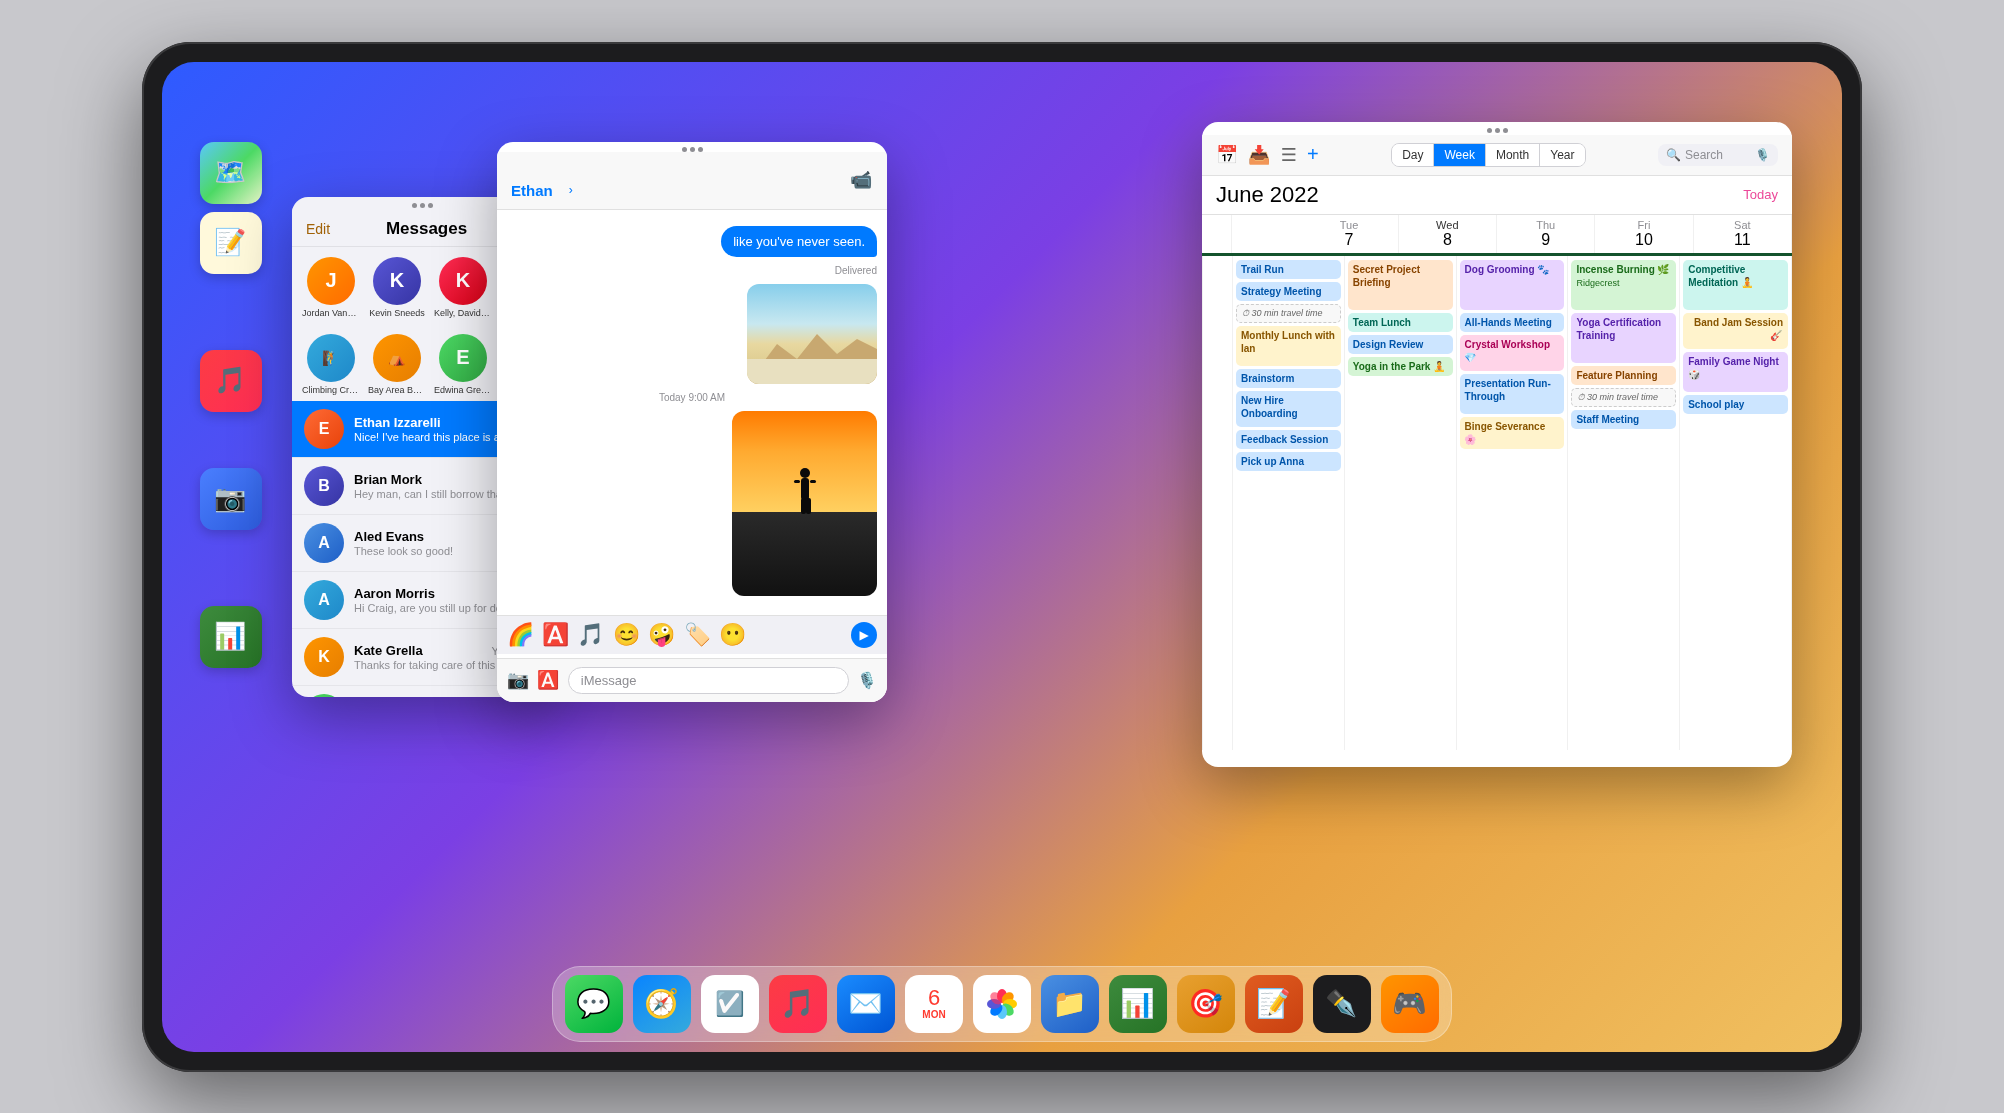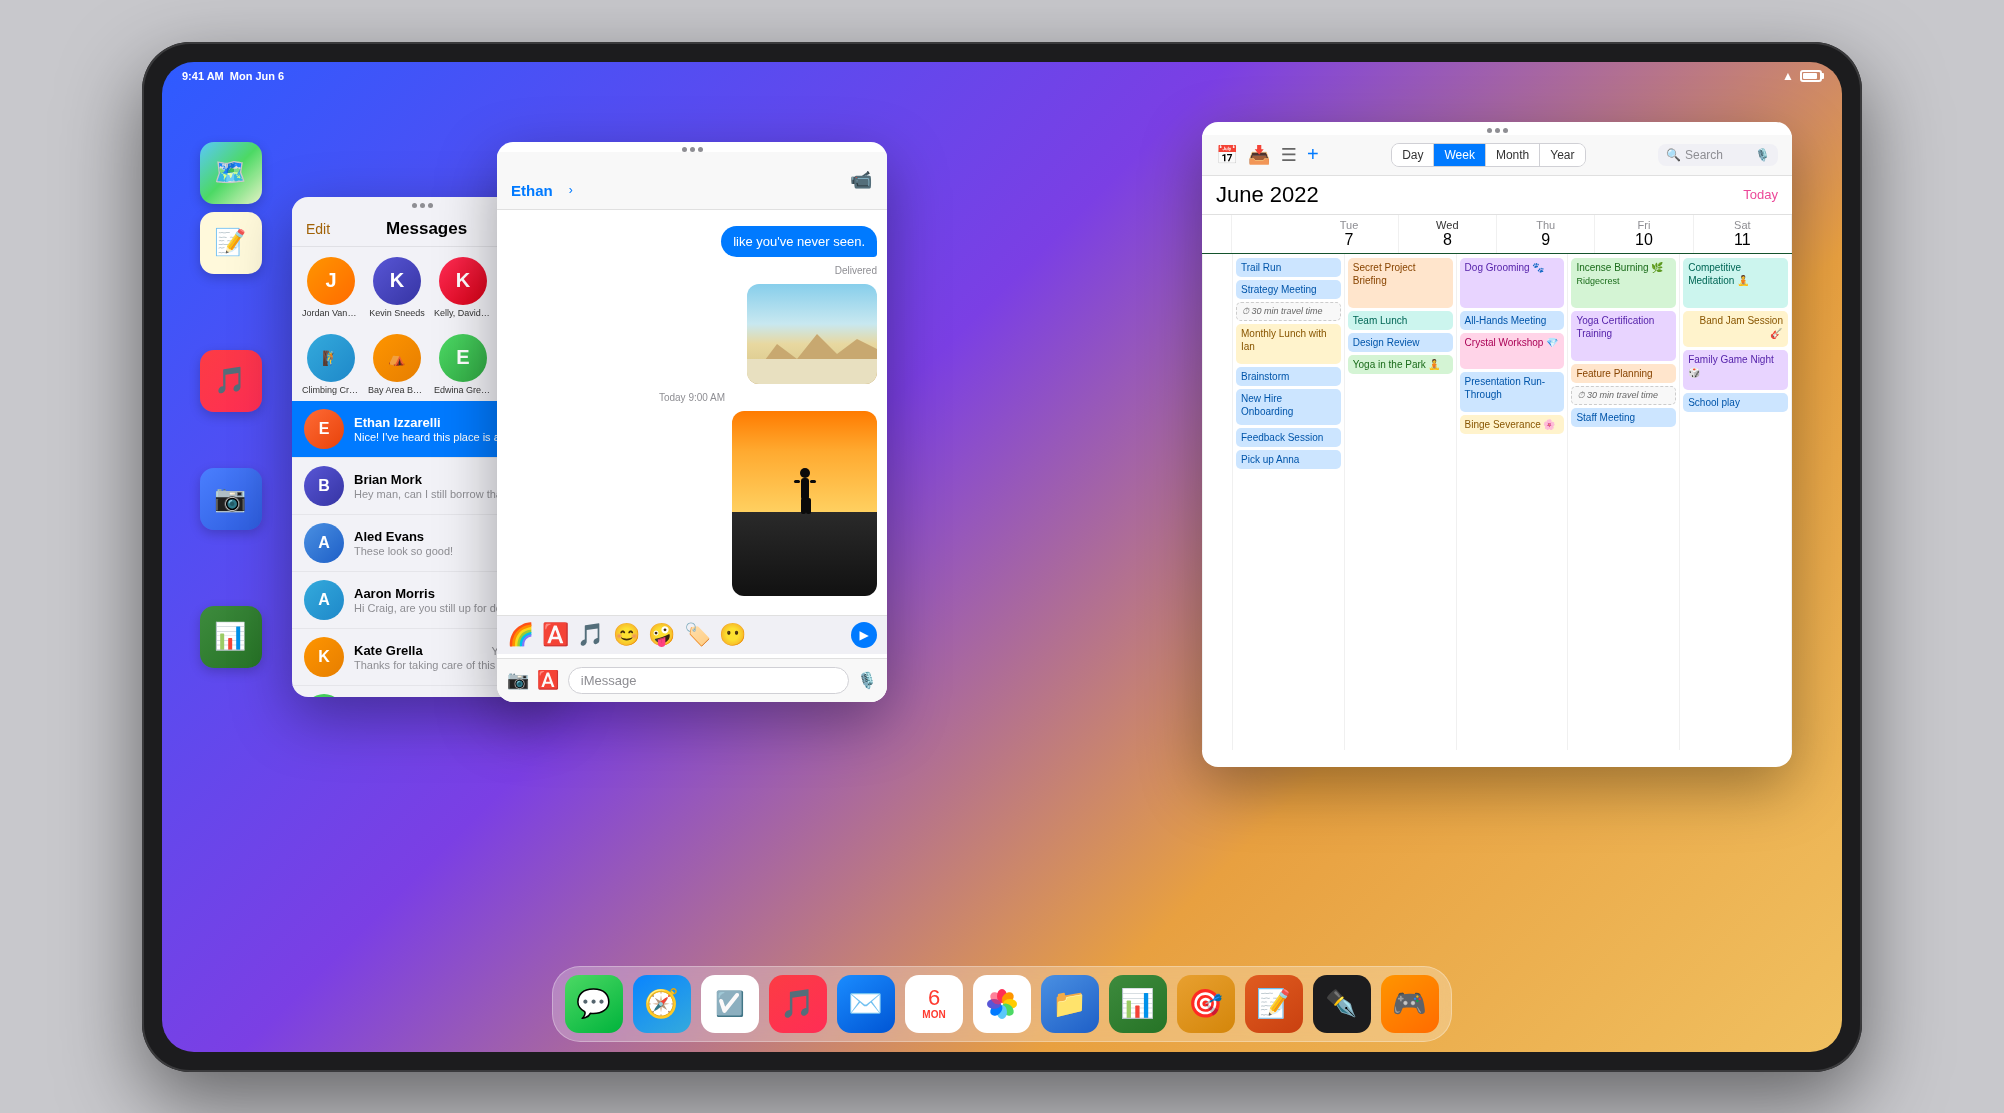--- a/index.html
+++ b/index.html
@@ -491,21 +491,21 @@
     
     .cal-grid {
       display: flex;
       flex-direction: column;
       height: calc(100% - 110px);
     }
 
     .cal-day-headers {
       display: grid;
       grid-template-columns: repeat(6, 1fr);
-      border-bottom: 1px solid #14532d;
+      border-bottom: 3px solid #14532d;
     }
 
     .cal-day-header {
       padding: 4px 8px;
       font-size: 11px;
       color: #8e8e93;
       font-weight: 500;
       text-align: center;
       border-right: 1px solid #f0f0f0;
     }
@@ -544,21 +544,21 @@
 
     .cal-event.blue { background: #cce5ff; color: #0055aa; }
     .cal-event.green { background: #d4f4d4; color: #1a6b1a; }
     .cal-event.yellow { background: #fff3cc; color: #885500; }
     .cal-event.orange { background: #ffe5cc; color: #884400; }
     .cal-event.purple { background: #e8d4ff; color: #5522aa; }
     .cal-event.pink { background: #ffd4e8; color: #aa0055; }
     .cal-event.teal { background: #ccf5ee; color: #006655; }
     .cal-event.travel { background: #f8f8f8; color: #666; font-style: italic; font-size: 9px; border: 1px dashed #ccc; }
 
-    .cal-event-name { font-weight: 400; }
+    .cal-event-name { font-weight: 700; }
     .cal-event-sub { font-weight: 400; font-size: 9px; }
 
     
     .sidebar-strip {
       position: absolute;
       left: 38px;
       top: 80px;
       width: 70px;
       height: 700px;
       display: flex;
@@ -627,31 +627,20 @@
       top: 50%;
       transform: translateY(-50%);
     }
   </style>
 </head>
 <body>
 
 <div class="ipad-frame">
   <div class="ipad-screen">
 
-    <div class="status-bar">
-      <span style="margin-right:6px;">9:41 AM</span>
-      <span>Mon Jun 6</span>
-      <div class="status-right" style="margin-left:auto;">
-        <span class="wifi-icon">▲</span>
-        <div class="battery-icon">
-          <div class="battery-fill"></div>
-          <div class="battery-nub"></div>
-        </div>
-      </div>
-    </div>
 
     <div class="sidebar-strip">
       <div class="sidebar-app app-maps" style="background: linear-gradient(135deg, #5ac8fa 0%, #4cd964 50%, #e8f5c8 100%); display:flex; align-items:center; justify-content:center; font-size:26px;">🗺️</div>
       <div class="sidebar-app app-notes" style="background: #fff9db; display:flex; align-items:center; justify-content:center; font-size:26px;">📝</div>
       <div style="height:60px;"></div>
       <div class="sidebar-app app-music2" style="display:flex; align-items:center; justify-content:center; font-size:26px; background: linear-gradient(135deg, #fc3c44, #ff2d55);">🎵</div>
       <div style="height:40px;"></div>
       <div class="sidebar-app" style="background: linear-gradient(135deg, #4a7fff, #2d5cdd); display:flex; align-items:center; justify-content:center; font-size:26px;">📷</div>
       <div style="height:60px;"></div>
       <div class="sidebar-app app-numbers" style="display:flex; align-items:center; justify-content:center; font-size:26px; background: linear-gradient(135deg, #3d8b3d, #267326);">📊</div>

